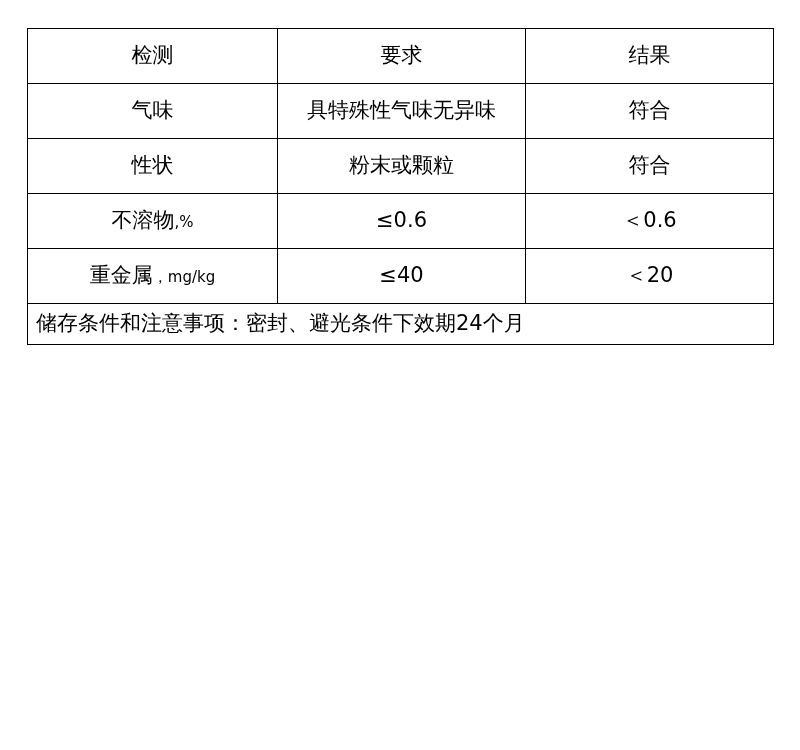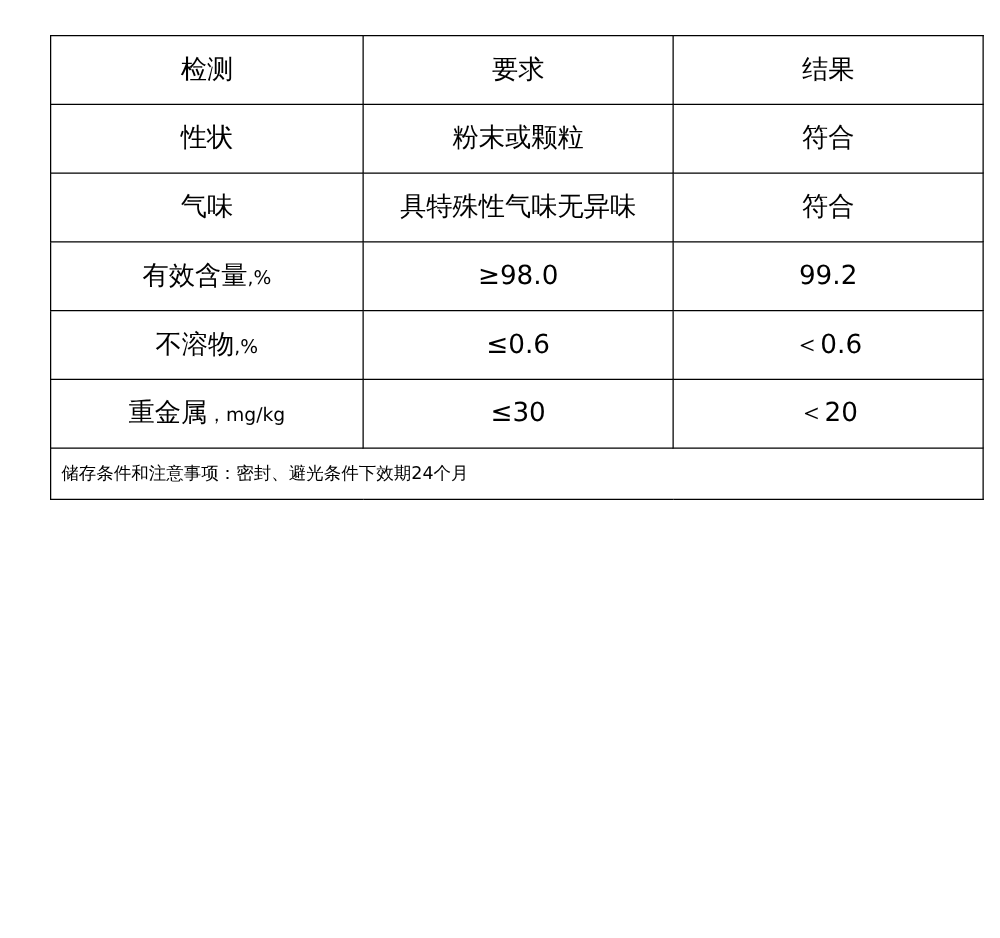--- a/index.html
+++ b/index.html
@@ -14,21 +14,21 @@
     color: #000000;
   }
   .page {
     position: relative;
     width: 800px;
     height: 750px;
     box-sizing: border-box;
   }
   .spec-table {
     position: absolute;
-    left: 40px;
+    left: 27px;
     top: 28px;
     width: 746px;
     border-collapse: collapse;
     table-layout: fixed;
   }
   .spec-table td {
     border: 1px solid #000000;
     text-align: center;
     vertical-align: middle;
     height: 54px;
@@ -41,21 +41,21 @@
   .col-b { width: 248px; }
   .col-c { width: 248px; }
 
   .unit {
     font-size: 15px;
   }
   .note-row td {
     height: 40px;
     text-align: left;
     padding-left: 8px;
-    font-size: 14px;
+    font-size: 21px;
     font-family: "DejaVu Sans", "Liberation Sans", sans-serif;
   }
   .num {
     font-family: "DejaVu Serif", serif;
     font-size: 21px;
   }
 </style>
 </head>
 <body>
 
@@ -68,49 +68,44 @@
     </colgroup>
     <tbody>
       <tr>
         <td>检测</td>
         <td>要求</td>
         <td>结果</td>
       </tr>
 
 
       <tr>
-        <td><span>性状</span><span class="unit"></span></td>
-        <td>粉末或颗粒</td>
-        <td>符合</td>
-      </tr>
-
-      <tr>
         <td><span>气味</span><span class="unit"></span></td>
         <td>具特殊性气味无异味</td>
         <td>符合</td>
       </tr>
 
       <tr>
-        <td><span>有效含量</span><span class="unit">,%</span></td>
-        <td class="num">≥98.0</td>
-        <td class="num">99.2</td>
+        <td><span>性状</span><span class="unit"></span></td>
+        <td>粉末或颗粒</td>
+        <td>符合</td>
       </tr>
+
 
 
       <tr>
         <td><span>不溶物</span><span class="unit">,%</span></td>
         <td class="num">≤0.6</td>
         <td class="num">＜0.6</td>
       </tr>
 
 
 
       <tr>
         <td><span>重金属</span><span class="unit">，mg/kg</span></td>
-        <td class="num">≤30</td>
+        <td class="num">≤40</td>
         <td class="num">＜20</td>
       </tr>
 
 
 
       <tr class="note-row">
         <td colspan="3">储存条件和注意事项：密封、避光条件下效期24个月</td>
       </tr>
     </tbody>
   </table>

